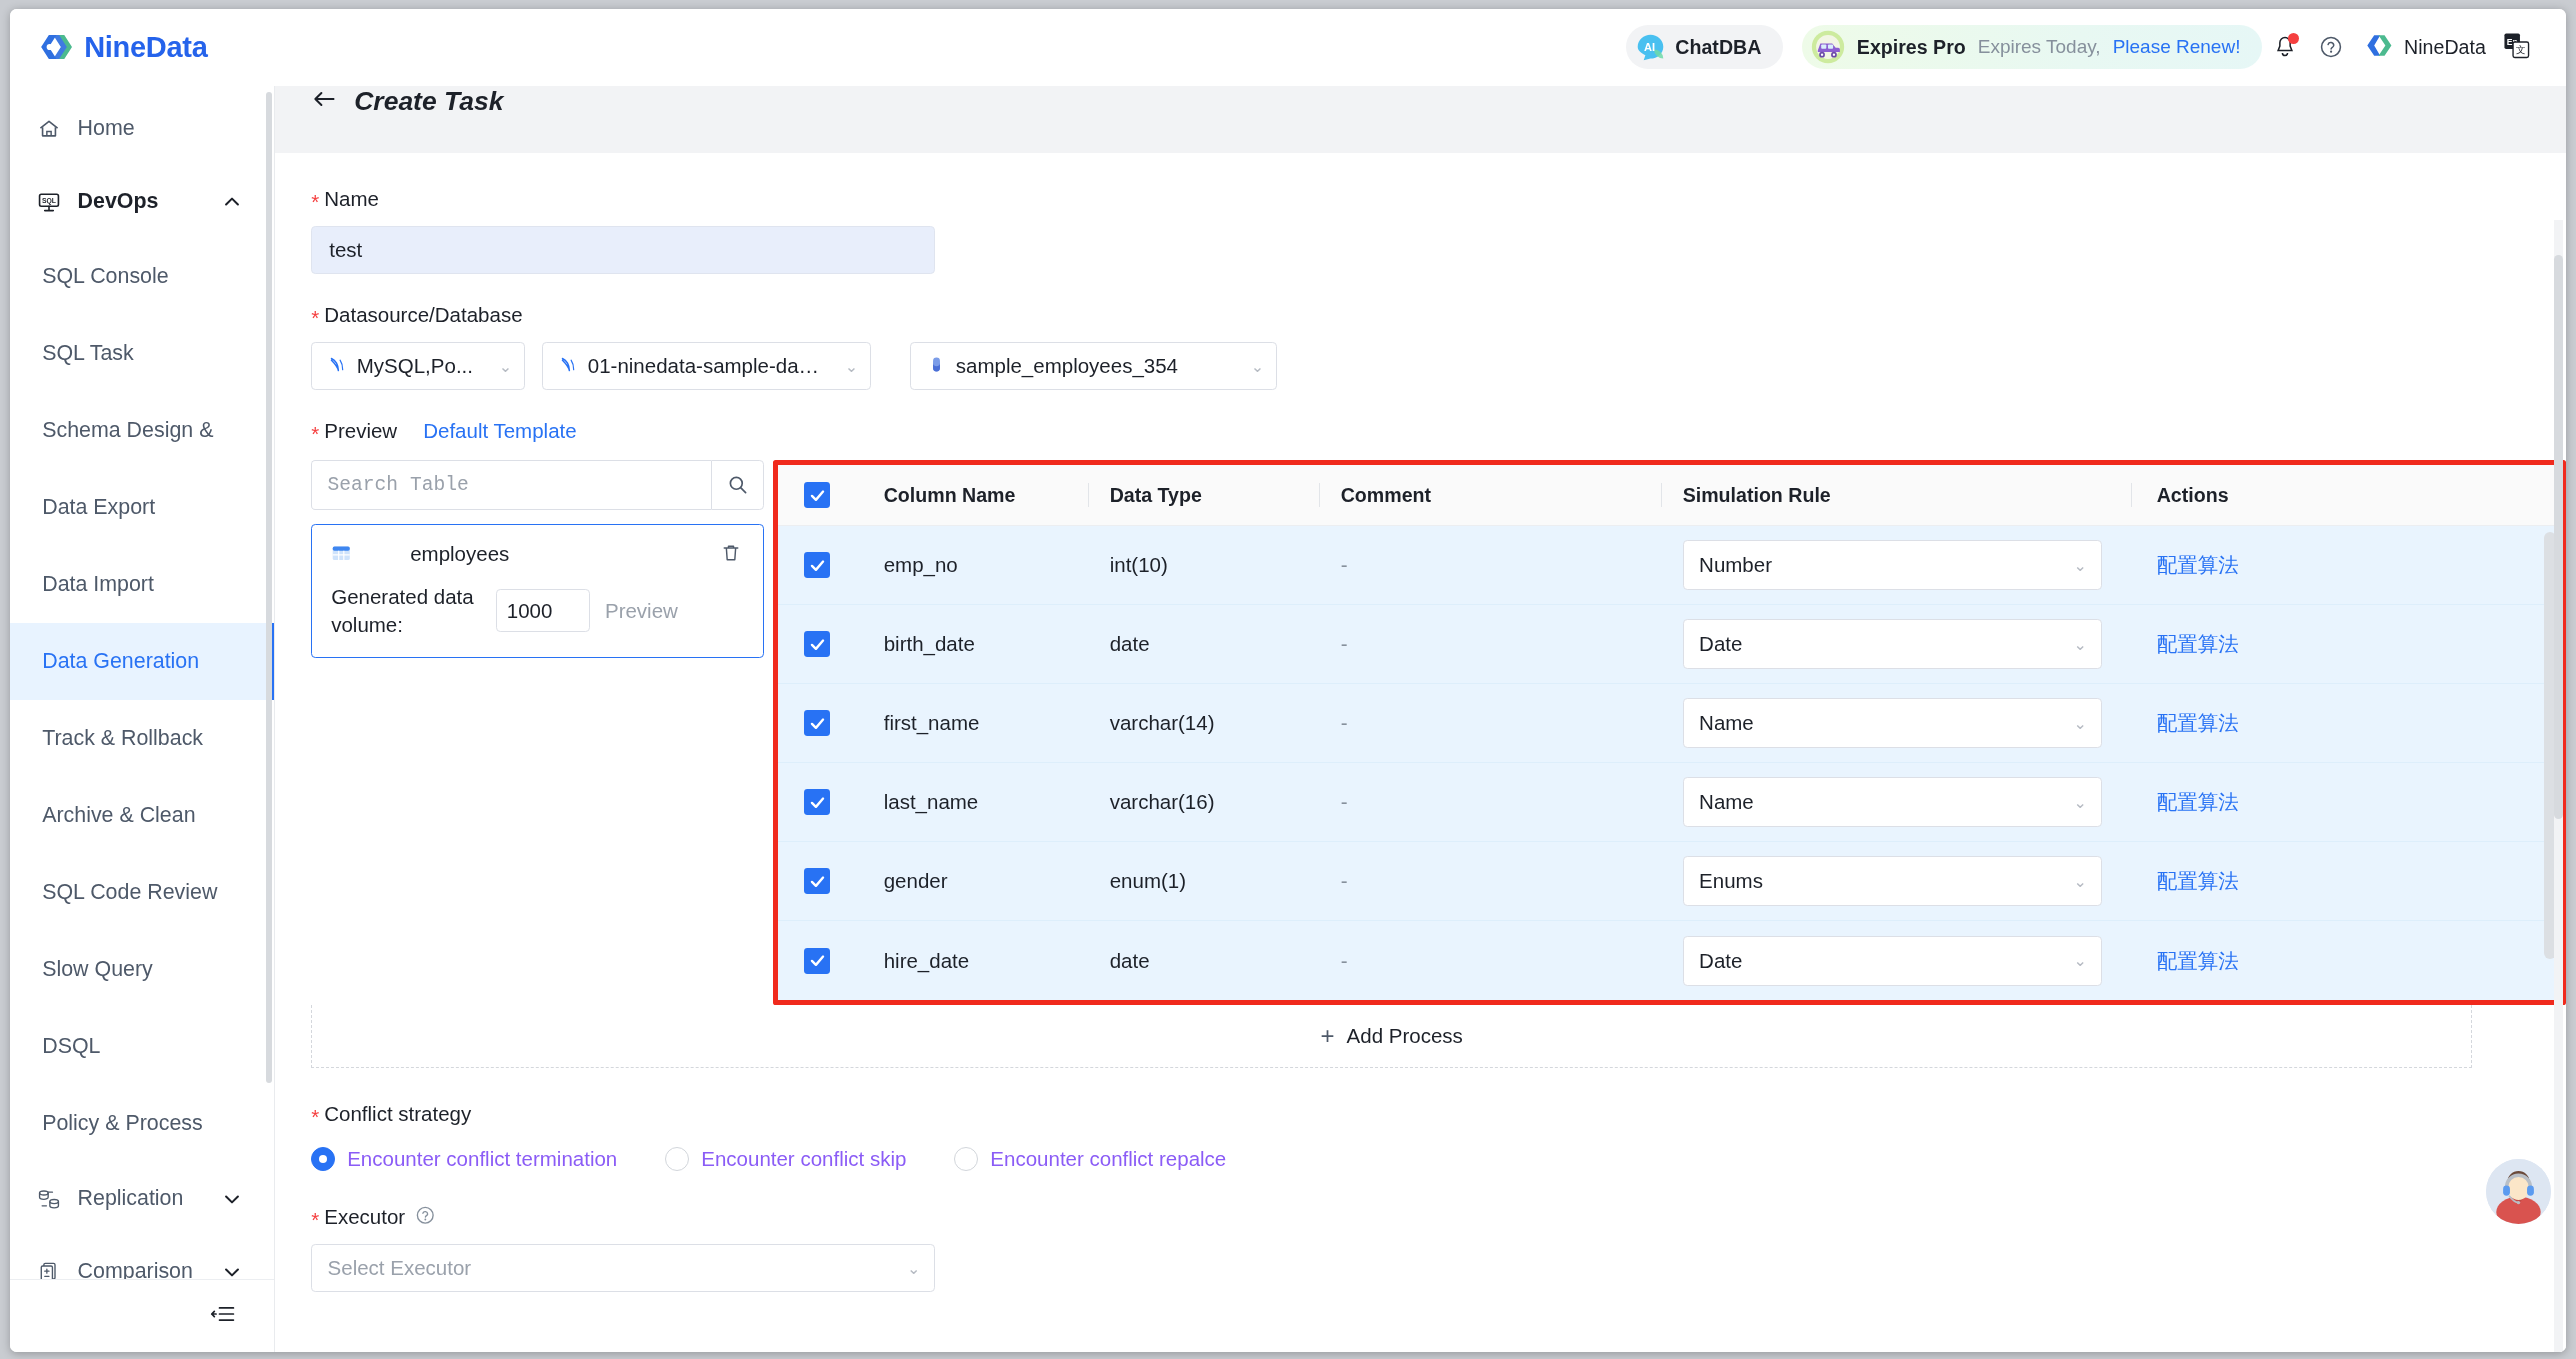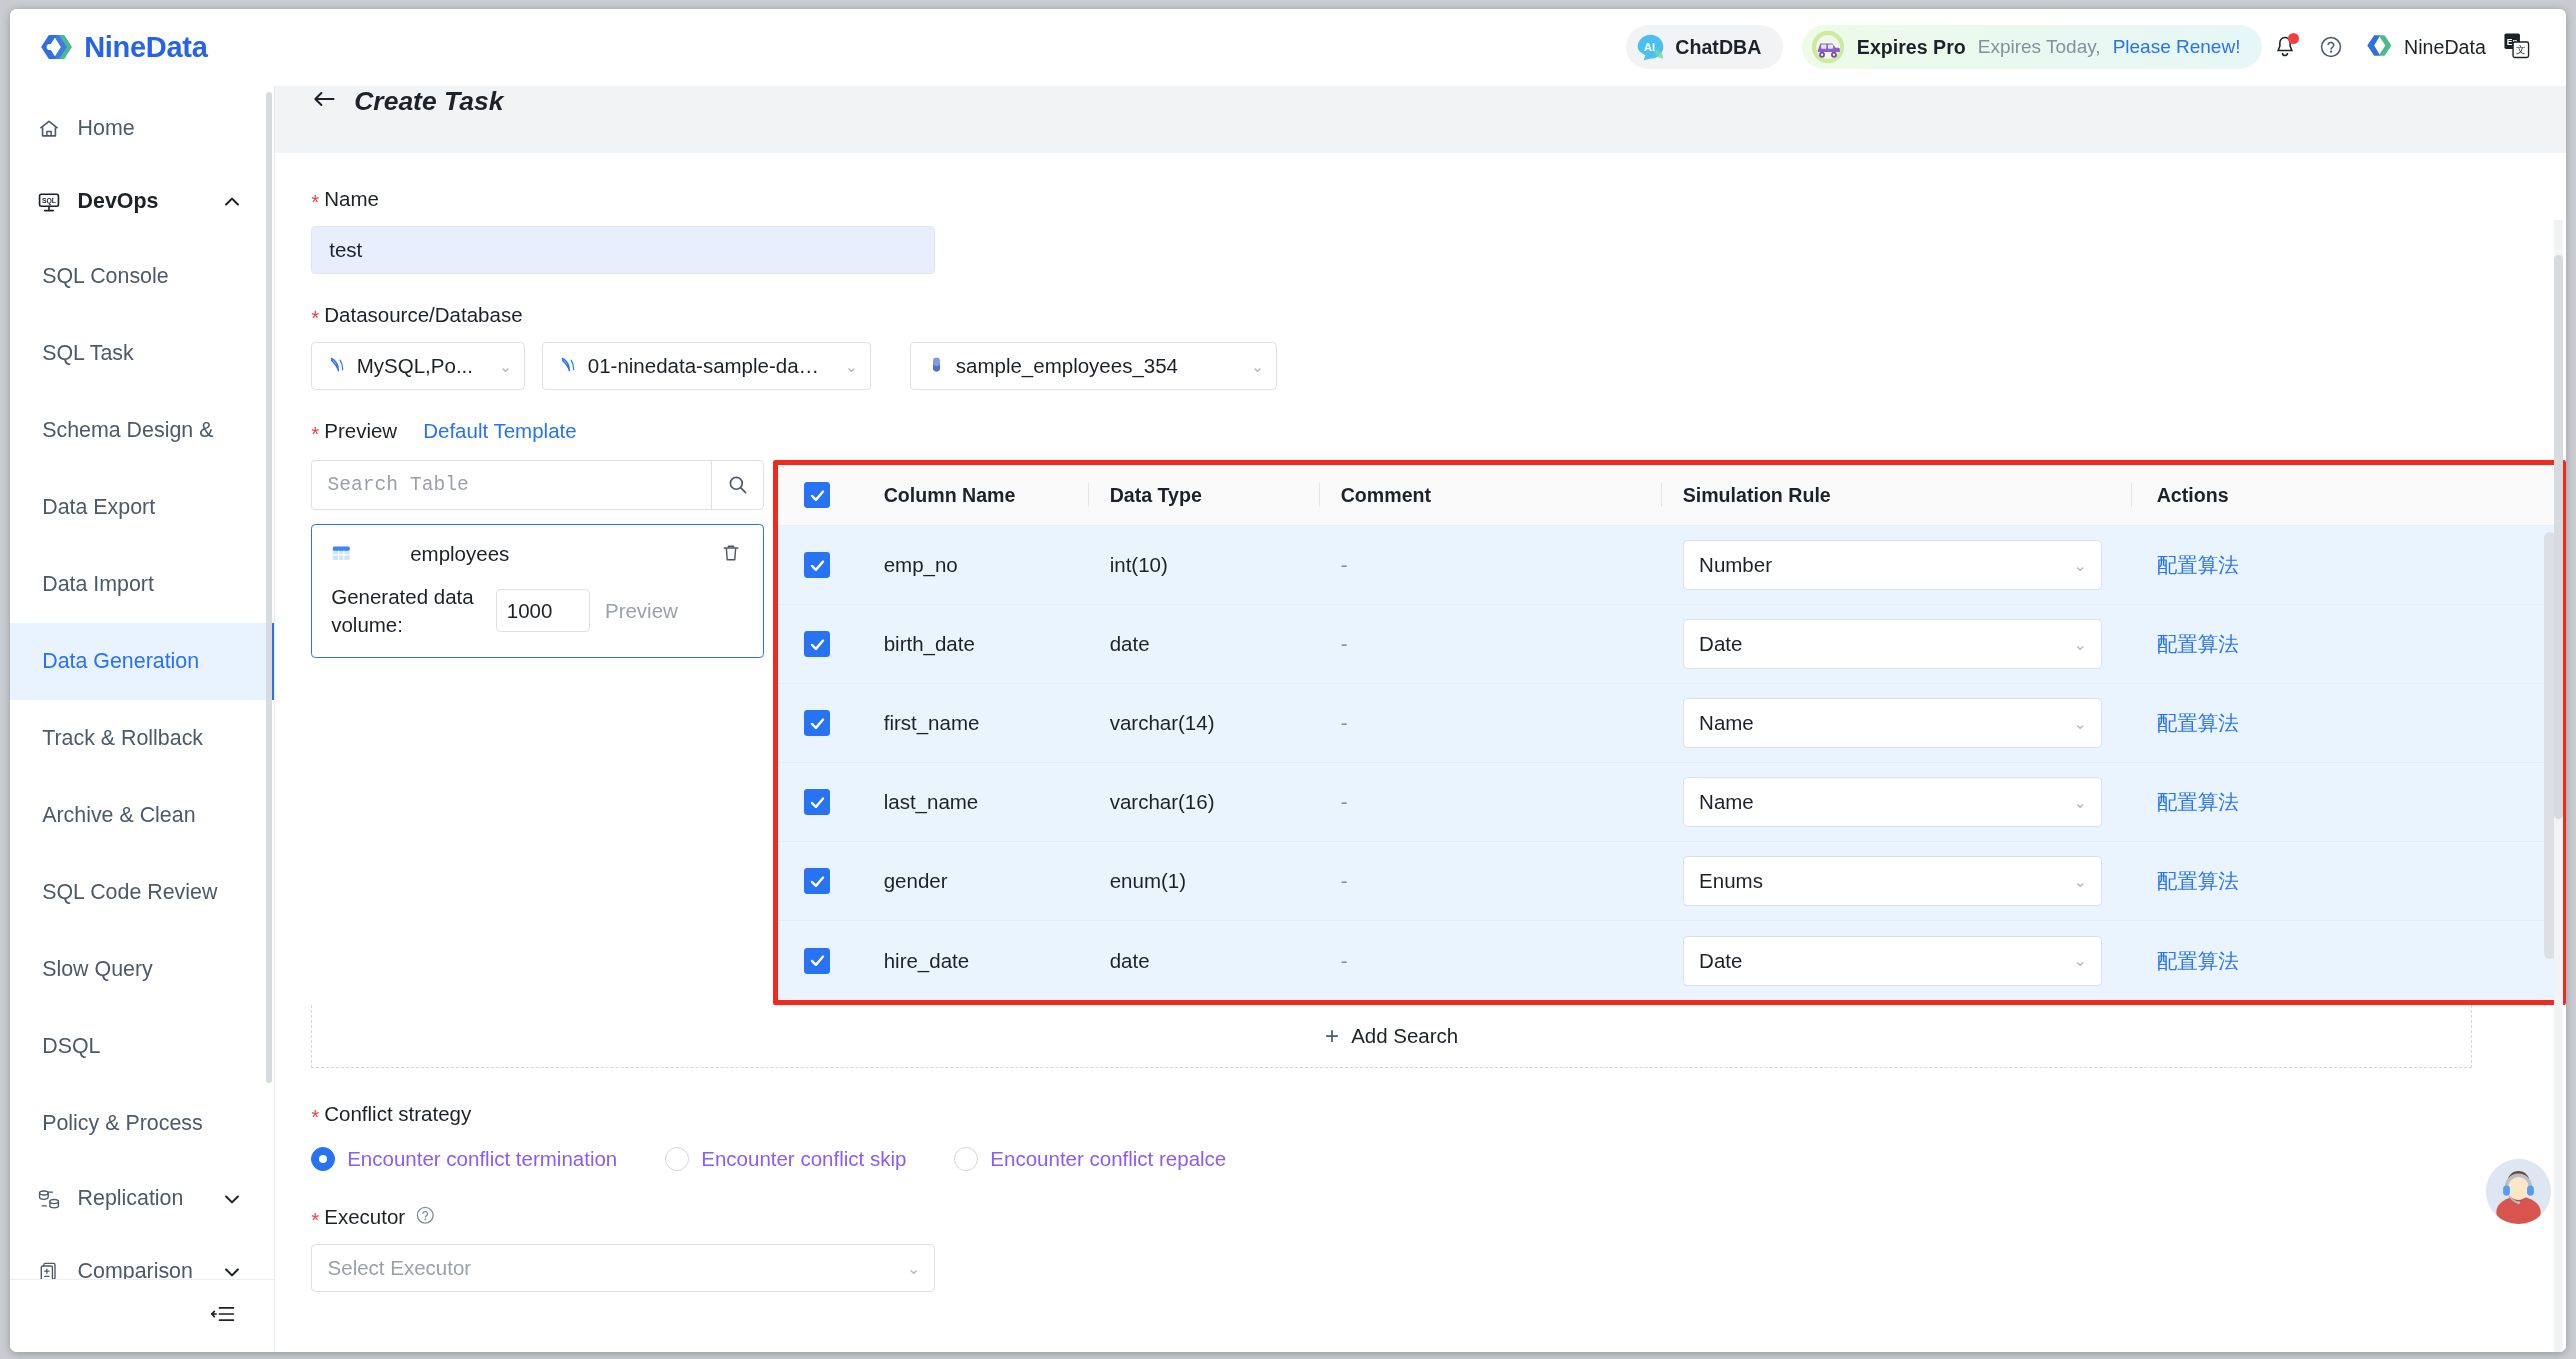--- a/index.html
+++ b/index.html
@@ -745,21 +745,21 @@
 
                 <div class="grid-scroll-track"></div>
                 <div class="grid-scroll-thumb"></div>
               </div>
             </div>
           </div>
 
           
           <div class="add-tables" style="margin-left:0;">
             <span class="plus">+</span>
-            <span class="lbl">Add Search</span>
+            <span class="lbl">Add Process</span>
           </div>
 
           
           <div class="conflict-block" style="margin-left:0;">
             <div class="field-label">
               <span class="req">*</span>
               <span>Conflict strategy</span>
             </div>
             <div class="radio-row">
               <div class="radio on">

